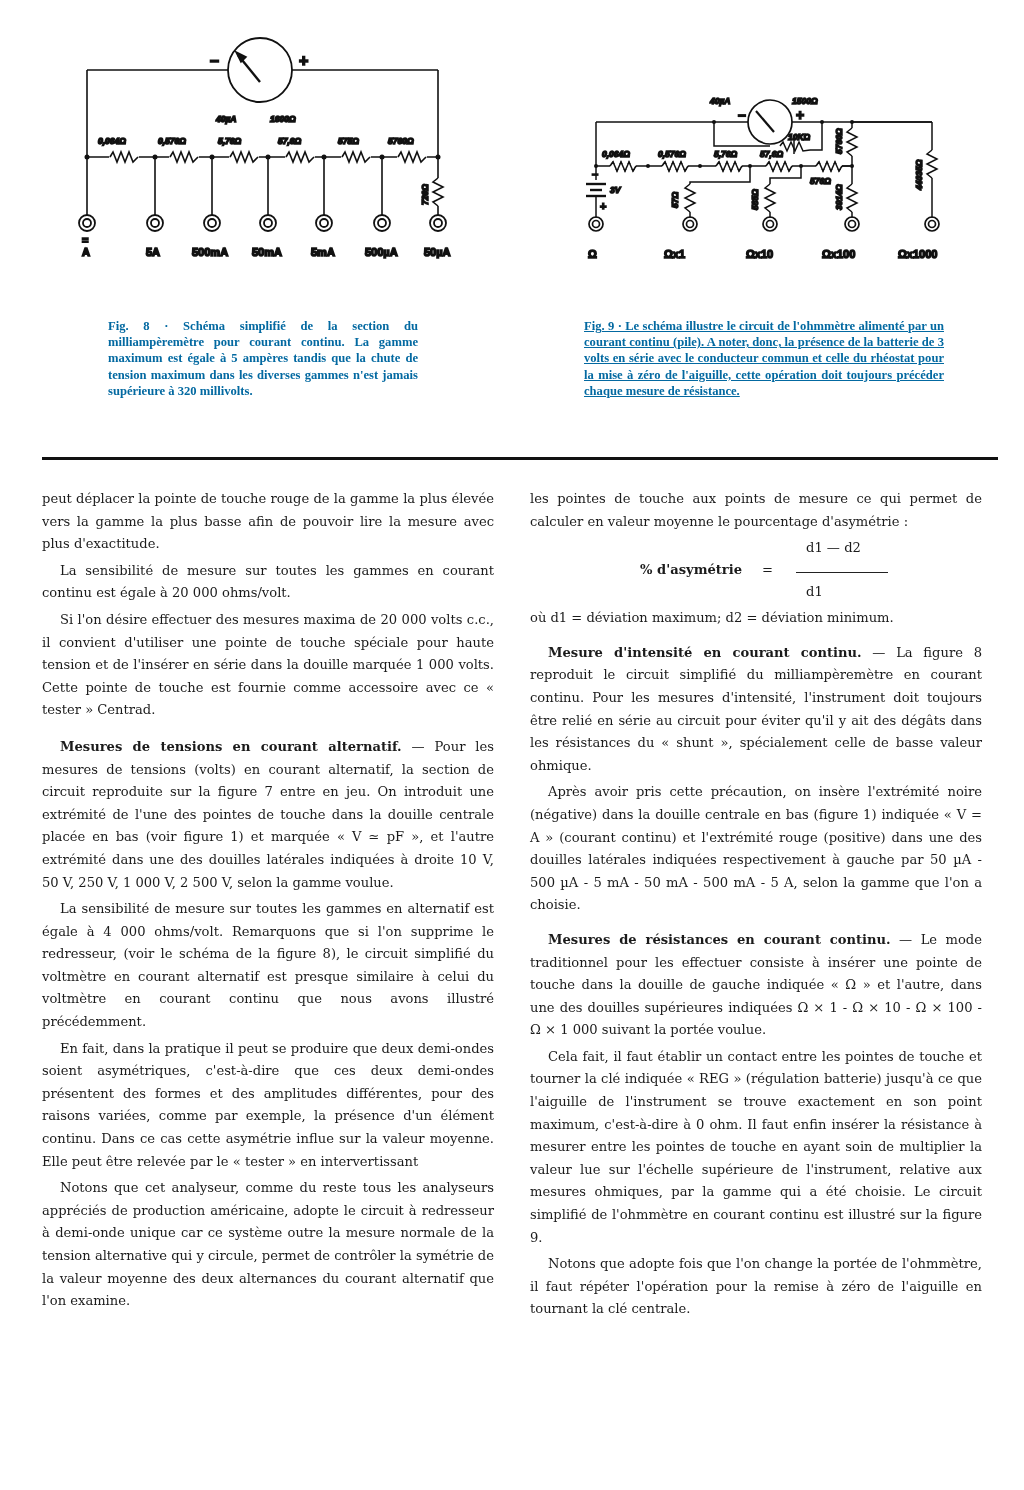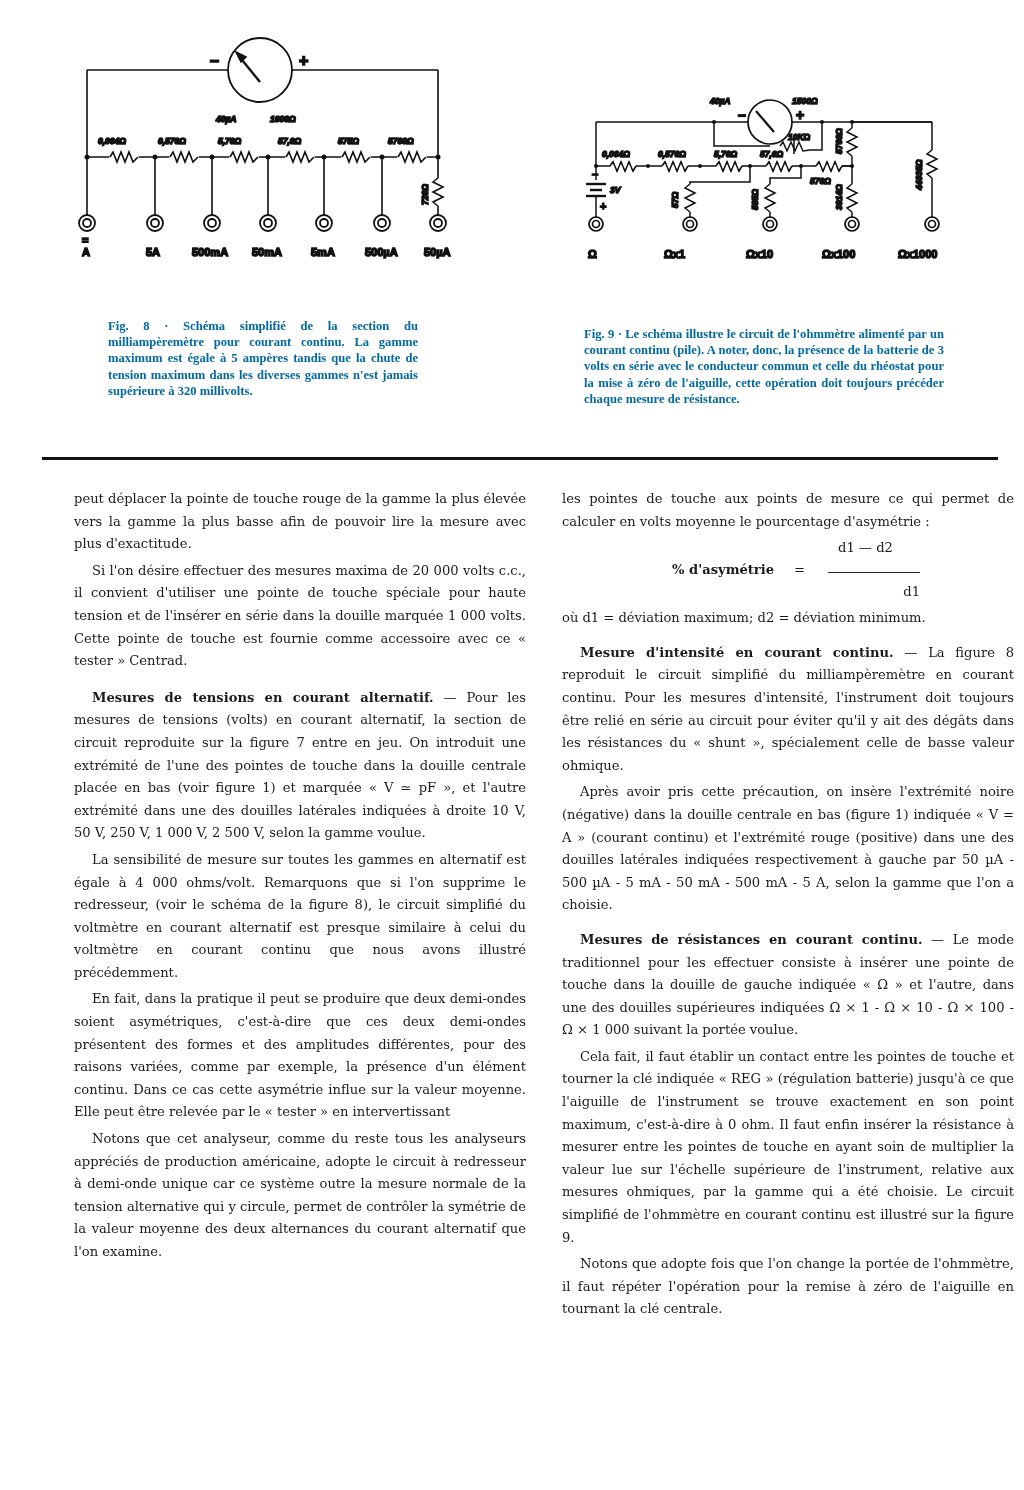--- a/index.html
+++ b/index.html
@@ -1,30 +1,30 @@
 <!DOCTYPE html>
 <html><head>
 <meta charset="utf-8">
 <style>
   html,body{margin:0;padding:0;background:#fff;}
   body{width:1024px;height:1490px;position:relative;overflow:hidden;color:#1a1a1a;font-family:"DejaVu Serif",serif;}
   .fig{position:absolute;}
   .fig svg{display:block;}
   .caption{position:absolute;font-family:"Liberation Serif",serif;font-weight:bold;font-size:12.6px;line-height:16.2px;color:#0369a1;text-align:justify;}
   .rule{position:absolute;left:42px;top:457px;width:956px;height:3px;background:#111;}
-  .col{position:absolute;top:488px;width:452px;font-family:"DejaVu Serif",serif;font-size:13.1px;line-height:22.6px;color:#1b1b1b;text-align:justify;margin-left:32px;}
+  .col{position:absolute;top:488px;width:452px;font-family:"DejaVu Serif",serif;font-size:13.1px;line-height:22.6px;color:#1b1b1b;text-align:justify;}
   .col p{margin:0 0 4px 0;text-indent:18px;}
   .col p.noindent{text-indent:0;}
   .col .h{font-weight:bold;}
   .formula{position:relative;height:70px;font-size:13.1px;}
   .formula .lhs{position:absolute;left:110px;top:22px;font-weight:bold;}
   .formula .eq{position:absolute;left:232px;top:22px;}
   .formula .num{position:absolute;left:276px;top:0;width:82px;text-align:left;}
   .formula .bar{position:absolute;left:266px;top:35px;width:92px;height:1px;background:#222;}
-  .formula .den{position:absolute;left:276px;top:44px;width:82px;text-align:right;}
+  .formula .den{position:absolute;left:276px;top:44px;width:82px;text-align:left;}
   .lbl{font-family:"Liberation Sans",sans-serif;font-weight:bold;font-size:11px;fill:#111;}
   .val{font-family:"Liberation Sans",sans-serif;font-style:italic;font-weight:bold;font-size:8.5px;fill:#111;}
 </style>
 </head>
 <body>
 
 <div class="fig" style="left:60px;top:30px;width:420px;height:240px;">
   <svg width="420" height="240" viewBox="0 0 420 240" stroke="#111" fill="none" stroke-width="1.6">
 
     <line x1="27" y1="40" x2="27" y2="127"></line>
@@ -224,35 +224,36 @@
         <circle cx="362" cy="144" r="3.5"></circle>
     </g>
     <text class="lbl" x="18" y="178">Ω</text>
     <text class="lbl" x="94" y="178">Ωx1</text>
     <text class="lbl" x="176" y="178">Ωx10</text>
     <text class="lbl" x="252" y="178">Ωx100</text>
     <text class="lbl" x="328" y="178">Ωx1000</text>
   </svg>
 </div>
 
-<div class="caption" style="left:584px;top:326px;width:360px;">Fig. 9 · Le schéma illustre le circuit de l'ohmmètre alimenté par un courant continu (pile). A noter, donc, la présence de la batterie de 3 volts en série avec le conducteur commun et celle du rhéostat pour la mise à zéro de l'aiguille, cette opération doit toujours précéder chaque mesure de résistance.</div>
+<div class="caption" style="left:584px;top:318px;width:360px;text-decoration:underline;">Fig. 9 · Le schéma illustre le circuit de l'ohmmètre alimenté par un courant continu (pile). A noter, donc, la présence de la batterie de 3 volts en série avec le conducteur commun et celle du rhéostat pour la mise à zéro de l'aiguille, cette opération doit toujours précéder chaque mesure de résistance.</div>
 
 <div class="rule"></div>
 
 <div class="col" style="left:42px;">
   <p class="noindent">peut déplacer la pointe de touche rouge de la gamme la plus élevée vers la gamme la plus basse afin de pouvoir lire la mesure avec plus d'exactitude.</p>
+  <p>La sensibilité de mesure sur toutes les gammes en courant continu est égale à 20 000 ohms/volt.</p>
   <p style="margin-bottom:14px">Si l'on désire effectuer des mesures maxima de 20 000 volts c.c., il convient d'utiliser une pointe de touche spéciale pour haute tension et de l'insérer en série dans la douille marquée 1 000 volts. Cette pointe de touche est fournie comme accessoire avec ce « tester » Centrad.</p>
   <p><span class="h">Mesures de tensions en courant alternatif.</span><span> — Pour les mesures de tensions (volts) en courant alternatif, la section de circuit reproduite sur la figure 7 entre en jeu. On introduit une extrémité de l'une des pointes de touche dans la douille centrale placée en bas (voir figure 1) et marquée « V ≃ pF », et l'autre extrémité dans une des douilles latérales indiquées à droite 10 V, 50 V, 250 V, 1 000 V, 2 500 V, selon la gamme voulue.</span></p>
   <p>La sensibilité de mesure sur toutes les gammes en alternatif est égale à 4 000 ohms/volt. Remarquons que si l'on supprime le redresseur, (voir le schéma de la figure 8), le circuit simplifié du voltmètre en courant alternatif est presque similaire à celui du voltmètre en courant continu que nous avons illustré précédemment.</p>
   <p>En fait, dans la pratique il peut se produire que deux demi-ondes soient asymétriques, c'est-à-dire que ces deux demi-ondes présentent des formes et des amplitudes différentes, pour des raisons variées, comme par exemple, la présence d'un élément continu. Dans ce cas cette asymétrie influe sur la valeur moyenne. Elle peut être relevée par le « tester » en intervertissant</p>
   <p>Notons que cet analyseur, comme du reste tous les analyseurs appréciés de production américaine, adopte le circuit à redresseur à demi-onde unique car ce système outre la mesure normale de la tension alternative qui y circule, permet de contrôler la symétrie de la valeur moyenne des deux alternances du courant alternatif que l'on examine.</p>
 </div>
 
 <div class="col" style="left:530px;">
-  <p class="noindent">les pointes de touche aux points de mesure ce qui permet de calculer en volts moyenne le pourcentage d'asymétrie :</p>
+  <p class="noindent">les pointes de touche aux points de mesure ce qui permet de calculer en valeur moyenne le pourcentage d'asymétrie :</p>
   <div class="formula">
     <span class="lhs">% d'asymétrie</span>
     <span class="eq">=</span>
     <span class="num">d1 — d2</span>
     <span class="bar"></span>
     <span class="den">d1</span>
   </div>
   <p class="noindent" style="margin-bottom:12px">où d1 = déviation maximum; d2 = déviation minimum.</p>
   <p><span class="h">Mesure d'intensité en courant continu.</span><span> — La figure 8 reproduit le circuit simplifié du milliampèremètre en courant continu. Pour les mesures d'intensité, l'instrument doit toujours être relié en série au circuit pour éviter qu'il y ait des dégâts dans les résistances du « shunt », spécialement celle de basse valeur ohmique.</span></p>
   <p style="margin-bottom:12px">Après avoir pris cette précaution, on insère l'extrémité noire (négative) dans la douille centrale en bas (figure 1) indiquée « V = A » (courant continu) et l'extrémité rouge (positive) dans une des douilles latérales indiquées respectivement à gauche par 50 µA - 500 µA - 5 mA - 50 mA - 500 mA - 5 A, selon la gamme que l'on a choisie.</p>

